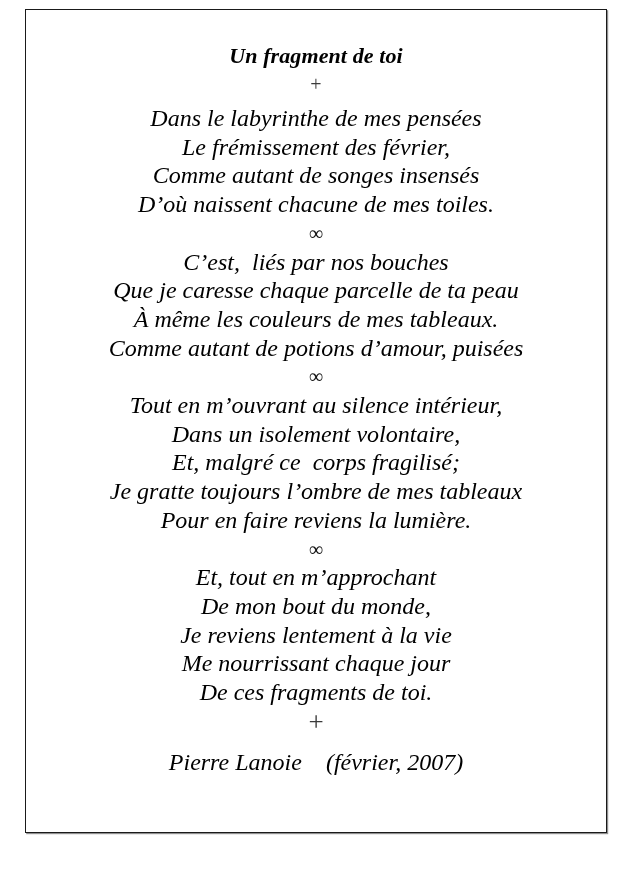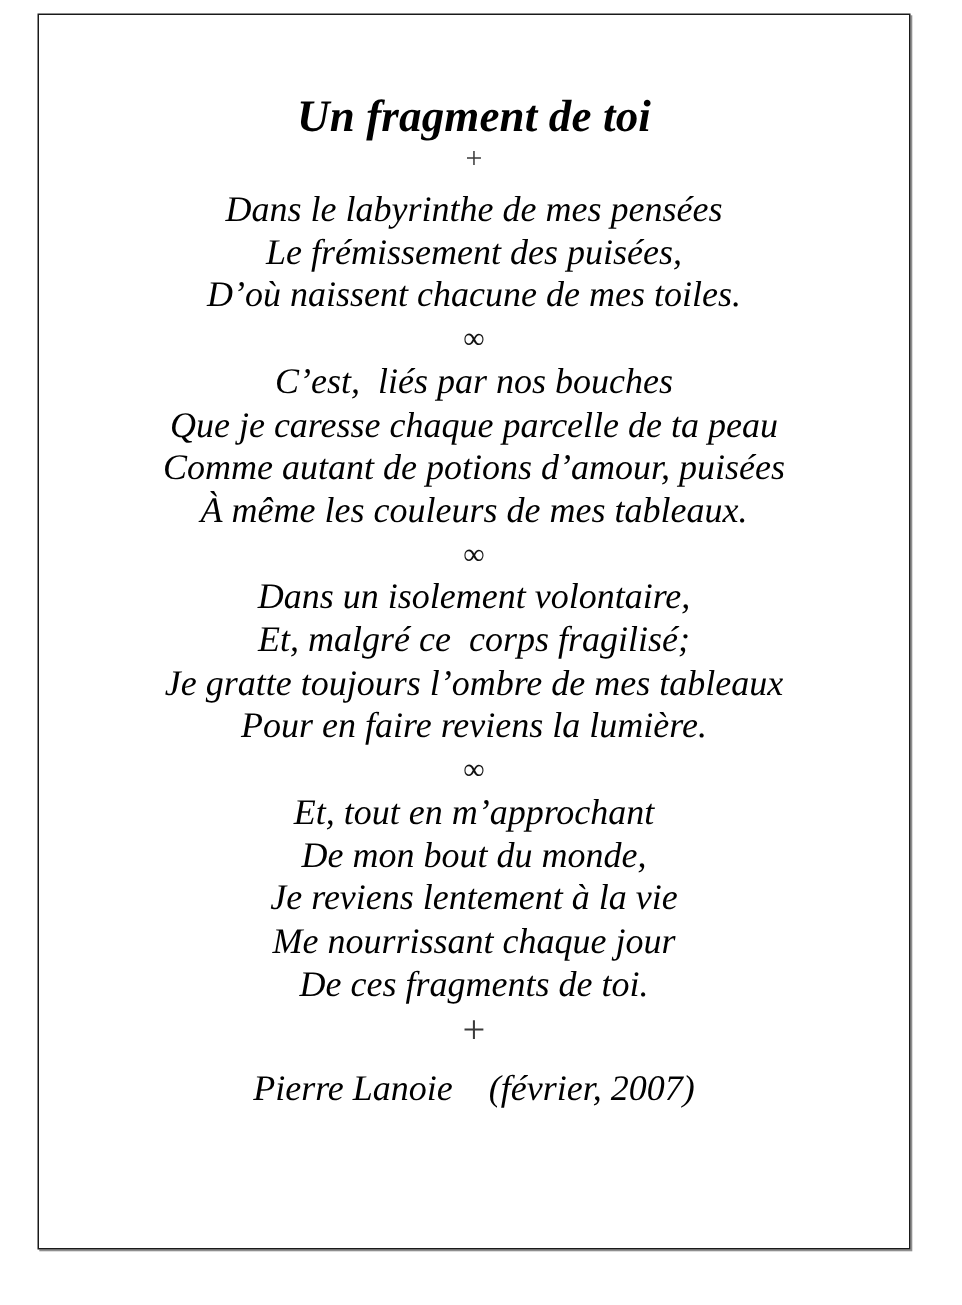--- a/index.html
+++ b/index.html
@@ -42,25 +42,24 @@
     height: 824px;
     box-sizing: border-box;
     padding: 32px 14px 0 14px;
     text-align: center;
     color: #000000;
   }
 
   .title {
     font-style: italic;
     font-weight: bold;
-    font-size: 30px;
+    font-size: 22px;
     line-height: 30px;
     letter-spacing: 0.1px;
     white-space: pre;
-    margin-top: 22px;
   }
 
   .sep-plus-top {
     font-style: normal;
     font-weight: normal;
     font-size: 20px;
     line-height: 27px;
     color: #3a3a3a;
   }
 
@@ -114,36 +113,38 @@
   <div id="poem">
 
     <div class="title">Un fragment de toi</div>
 
     <div class="sep-plus-top">+</div>
 
     <div class="gap-sm"></div>
 
     <div class="stanza">
       <div class="line">Dans le labyrinthe de mes pensées</div>
-      <div class="line">Le frémissement des puisées,</div>
+      <div class="line">Le frémissement des février,</div>
+      <div class="line">Comme autant de songes insensés</div>
       <div class="line">D’où naissent chacune de mes toiles.</div>
     </div>
 
     <div class="sep-infinity">∞</div>
 
     <div class="stanza">
       <div class="line">C’est,  liés par nos bouches</div>
       <div class="line">Que je caresse chaque parcelle de ta peau</div>
+      <div class="line">À même les couleurs de mes tableaux.</div>
       <div class="line">Comme autant de potions d’amour, puisées</div>
-      <div class="line">À même les couleurs de mes tableaux.</div>
     </div>
 
     <div class="sep-infinity">∞</div>
 
     <div class="stanza">
+      <div class="line">Tout en m’ouvrant au silence intérieur,</div>
       <div class="line">Dans un isolement volontaire,</div>
       <div class="line">Et, malgré ce  corps fragilisé;</div>
       <div class="line">Je gratte toujours l’ombre de mes tableaux</div>
       <div class="line">Pour en faire reviens la lumière.</div>
     </div>
 
     <div class="sep-infinity">∞</div>
 
     <div class="stanza">
       <div class="line">Et, tout en m’approchant</div>

